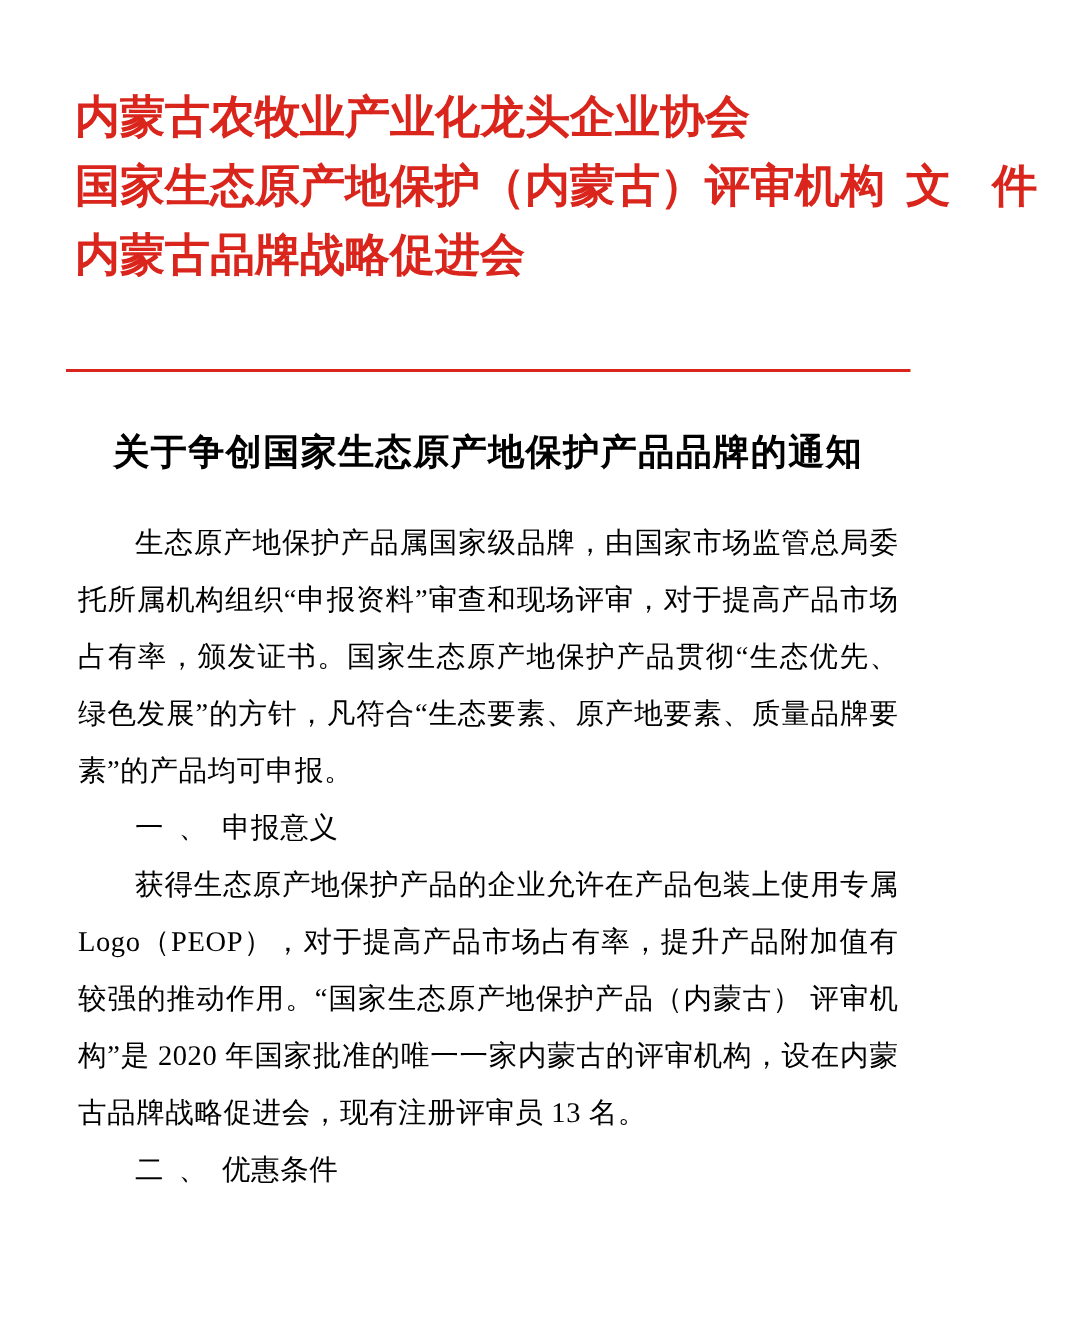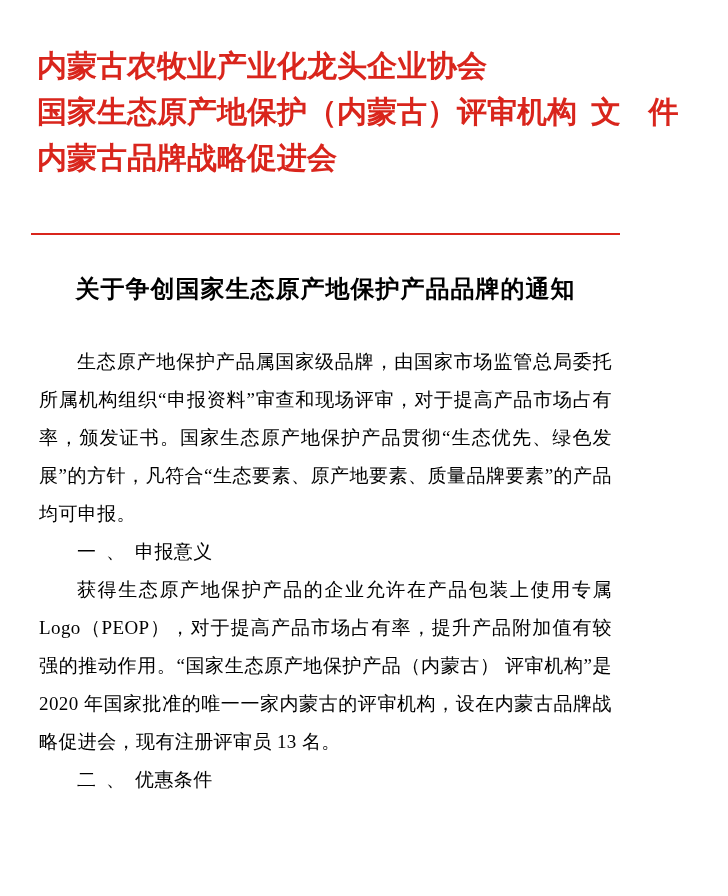--- a/index.html
+++ b/index.html
@@ -12,21 +12,21 @@
     height: 896px;
     font-family: "Liberation Serif", "DejaVu Serif", serif;
     color: #000000;
     overflow: hidden;
     position: relative;
   }
   .page {
     width: 651px;
     height: 896px;
     box-sizing: border-box;
-    padding: 3px;
+    padding: 16px;
     position: relative;
   }
 
   
   .letterhead {
     padding: 40px 18px 0 30px;
   }
   .lh-line {
     color: #d9251c;
     font-weight: bold;
@@ -59,21 +59,21 @@
   
   .body-wrap {
     padding: 36px 36px 0 36px;
   }
   .doc-title {
     text-align: center;
     font-size: 24px;
     font-weight: bold;
     line-height: 36px;
     letter-spacing: 1px;
-    margin-bottom: 36px;
+    margin-bottom: 24px;
     font-family: "Liberation Serif", "DejaVu Serif", serif;
   }
   p.para {
     font-size: 19px;
     line-height: 38px;
     margin: 0;
     text-align: justify;
     text-justify: inter-ideograph;
     letter-spacing: 0.4px;
   }

